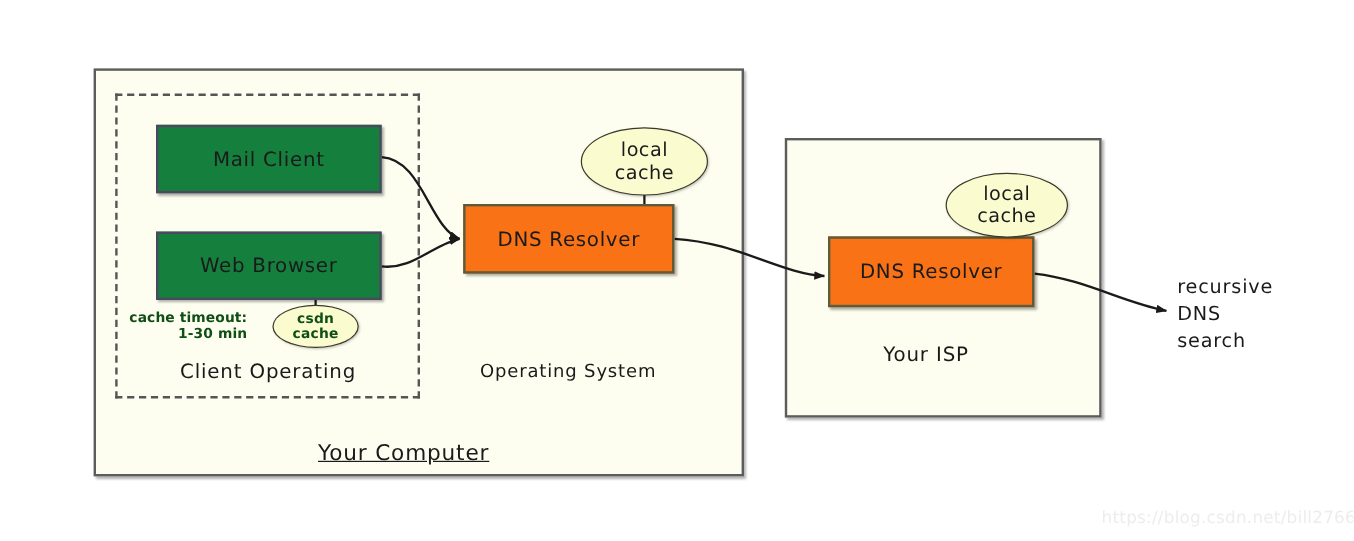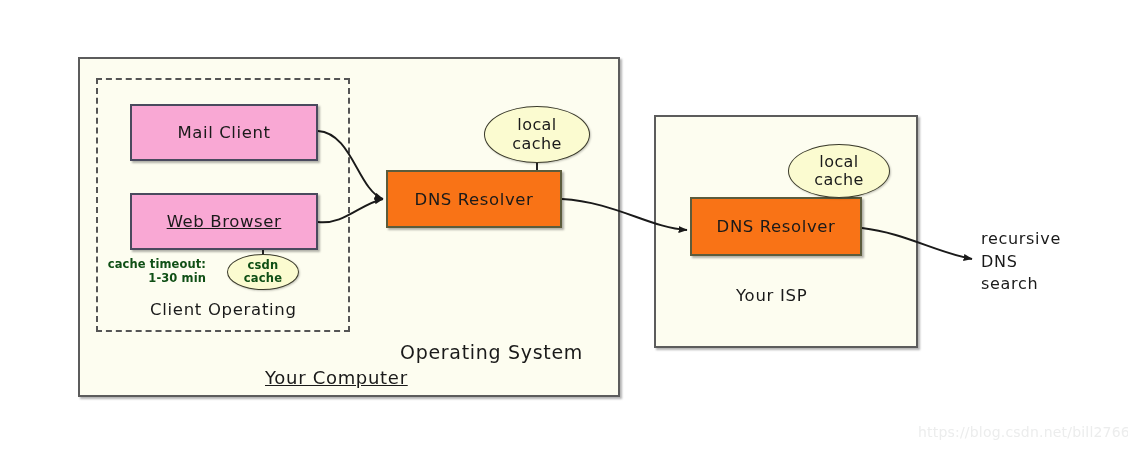--- a/index.html
+++ b/index.html
@@ -48,29 +48,29 @@
     display: flex;
     align-items: center;
     justify-content: center;
     box-shadow: 2px 2px 2px rgba(0,0,0,0.30);
     font-size: 16.5px;
     letter-spacing: 0.6px;
     color: #1a1a1a;
     white-space: nowrap;
   }
   .node.lavender {
-    background: #f9a8d4;
+    background: #15803d;
     border: 2px solid #4a4a5e;
   }
   .node.cream {
     background: #f97316;
     border: 2px solid #5c5c3c;
   }
   #mail-client-node  { left: 130px; top: 104px; width: 188px; height: 57px; }
-  #web-browser-node  { left: 130px; top: 193px; width: 188px; height: 57px; text-decoration: underline; }
+  #web-browser-node  { left: 130px; top: 193px; width: 188px; height: 57px; }
   #os-dns-node       { left: 386px; top: 170px; width: 176px; height: 58px; }
   #isp-dns-node      { left: 690px; top: 197px; width: 172px; height: 59px; }
 
   
   .ellipse {
     position: absolute;
     box-sizing: border-box;
     background: #fbfbd0;
     border: 1.6px solid #3a3a2a;
     border-radius: 50%;
@@ -105,23 +105,22 @@
     color: #1a1a1a;
     white-space: nowrap;
   }
   #client-programs-label {
     left: 150px; top: 300px;
     font-size: 16.5px;
     letter-spacing: 0.7px;
   }
   #operating-system-label {
     left: 400px; top: 300px;
-    font-size: 19px;
-    letter-spacing: 0.7px;
-    margin-top: 41px;
+    font-size: 15px;
+    letter-spacing: 0.7px;
   }
   #your-computer-label {
     left: 265px; top: 367px;
     font-size: 18px;
     letter-spacing: 0.7px;
     text-decoration: underline;
   }
   #your-isp-label {
     left: 736px; top: 286px;
     font-size: 16.5px;

